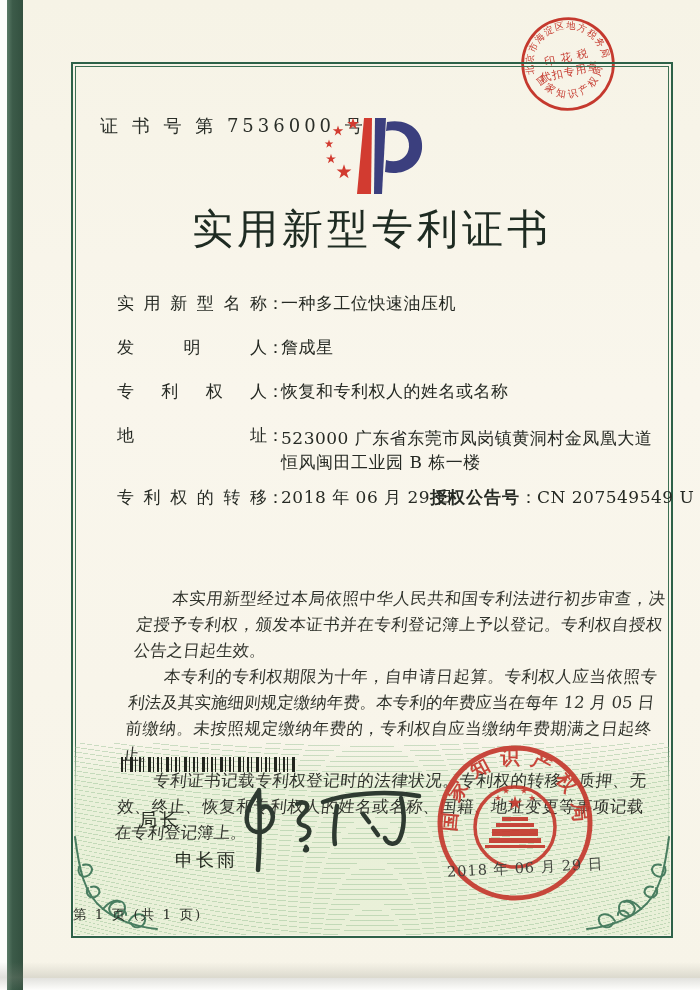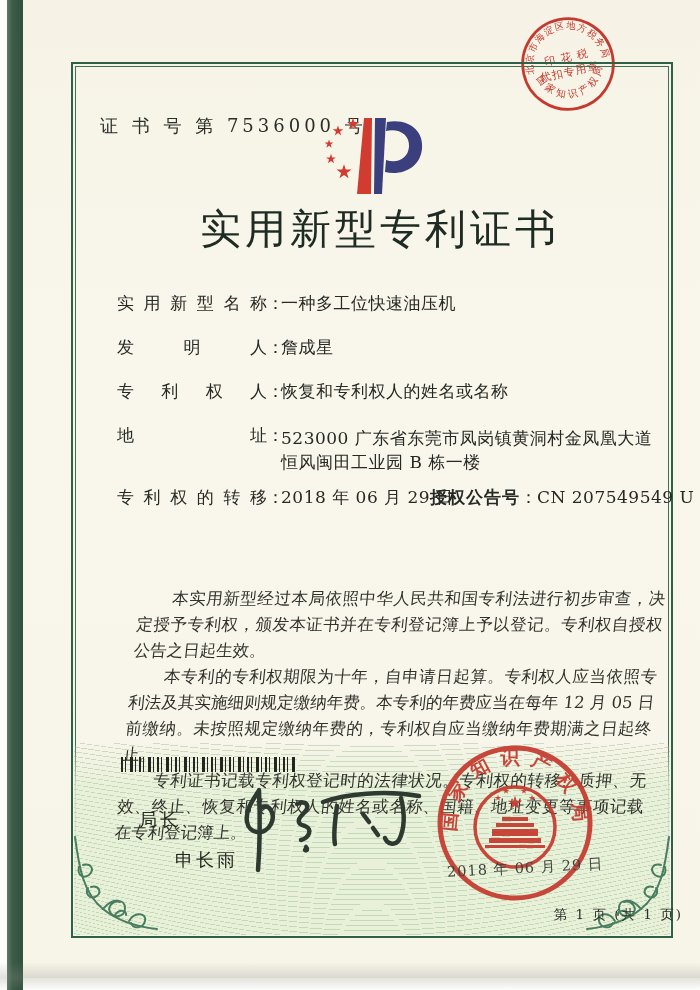--- a/index.html
+++ b/index.html
@@ -23,21 +23,21 @@
   .frame::before{content:"";position:absolute;left:2px;top:2px;right:2px;bottom:2px;
     border:1px solid #3c6f53;pointer-events:none;}
   
   .wave-band{position:absolute;left:1px;right:1px;bottom:1px;height:192px;
     background:
       repeating-radial-gradient(140% 90% at 50% 165%,rgba(130,180,130,.38) 0 1px,rgba(255,255,255,0) 1px 6px),
       linear-gradient(180deg,rgba(233,241,218,0) 0%,rgba(231,240,215,.85) 22%,#e9f0d8 100%);}
   .cert-no{position:absolute;left:27px;top:50px;font-size:18px;letter-spacing:4px;color:#2a2e28;}
   .logo{position:absolute;left:245px;top:52px;}
   .title{position:absolute;left:0;top:138px;width:100%;text-align:center;
-    font-size:41px;letter-spacing:4px;color:#1e2b22;font-weight:500;margin-left:8px;}
+    font-size:41px;letter-spacing:4px;color:#1e2b22;font-weight:500;}
   
   .fields{position:absolute;left:44px;top:230px;width:556px;font-size:17px;color:#262a24;}
   .frow{margin-bottom:25px;line-height:19px;white-space:nowrap;}
   .frow.addr{white-space:normal;margin-bottom:14px;}
   .flabel{display:inline-block;width:150px;text-align:justify;text-align-last:justify;vertical-align:top;}
   .fcolon{display:inline-block;width:14px;vertical-align:top;}
   .fvalue{display:inline-block;letter-spacing:.5px;vertical-align:top;}
   .frow.addr .fvalue{width:388px;line-height:24px;letter-spacing:.5px;}
   .grant-row{position:relative;white-space:nowrap;}
   .grant-no{position:absolute;left:313px;top:0;}
@@ -53,22 +53,22 @@
       #23261f 0 2px,rgba(0,0,0,0) 2px 4px,
       #23261f 4px 5px,rgba(0,0,0,0) 5px 9px,
       #23261f 9px 12px,rgba(0,0,0,0) 12px 14px,
       #23261f 14px 15px,rgba(0,0,0,0) 15px 18px);}
   .chief{position:absolute;left:66px;top:744px;font-size:18px;color:#23281f;letter-spacing:3px;}
   .chief .name{margin-top:16px;margin-left:36px;}
   .sig{position:absolute;left:152px;top:706px;}
   .seal{position:absolute;left:362px;top:679px;}
   .seal-date{position:absolute;left:374px;top:794px;width:180px;
     font-size:14.5px;letter-spacing:1px;color:#3f423c;transform:rotate(-3deg);}
-  .footer{position:absolute;left:0;top:842px;width:100%;text-align:right;
-    font-size:13.5px;letter-spacing:2px;color:#2c3029;padding-left:12px;}
+  .footer{position:absolute;left:0;top:842px;width:100%;text-align:left;
+    font-size:13.5px;letter-spacing:2px;color:#2c3029;}
   .corner{position:absolute;bottom:-3px;}
   .corner.bl{left:-2px;}
   .corner.br{right:-2px;transform:scaleX(-1);}
   .tax-stamp{position:absolute;left:495px;top:14px;}
 </style>
 </head>
 <body>
 
 <div class="photo">
   <div class="spine"></div>

